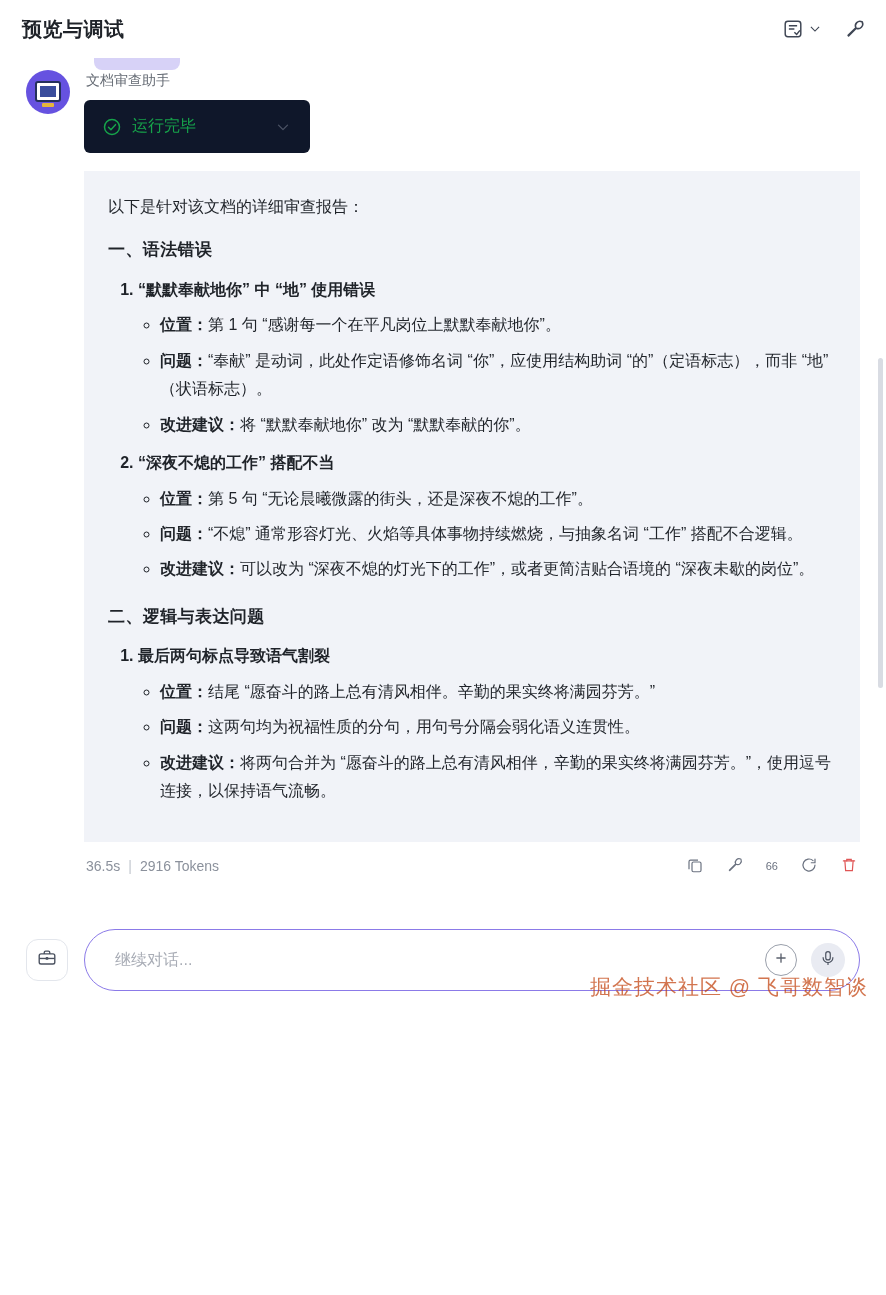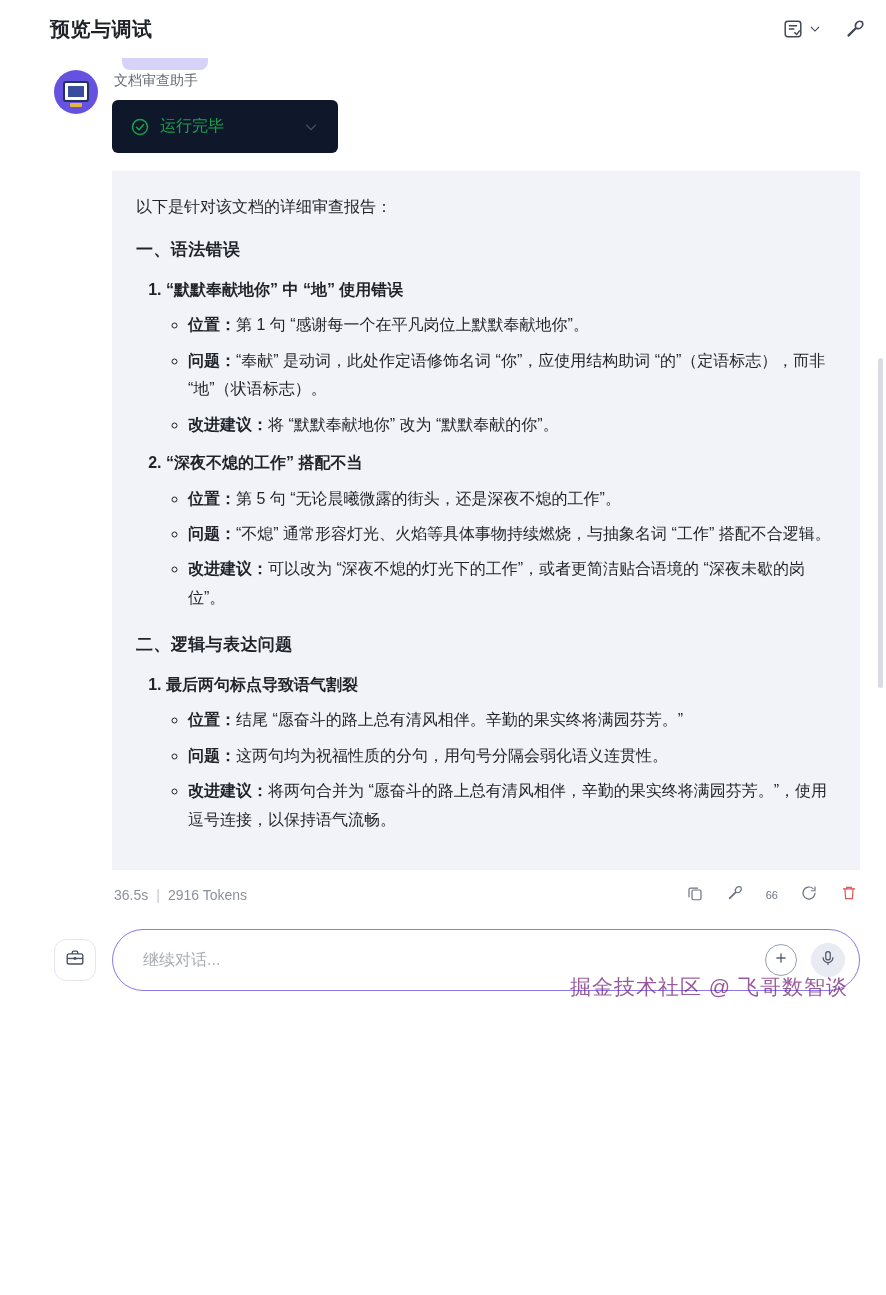--- a/index.html
+++ b/index.html
@@ -10,21 +10,20 @@
     font-family: "Liberation Sans", "DejaVu Sans", sans-serif;
     color: #1f2329;
     overflow: hidden;
   }
   .page {
     position: relative;
     width: 886px; height: 1047px;
     background: #fff;
     display: flex;
     flex-direction: column;
-    padding-left: 28px;
   }
 
   
   .header {
     height: 58px;
     flex: 0 0 58px;
     display: flex;
     align-items: center;
     padding: 0 20px 0 22px;
     background: #fff;
@@ -258,24 +257,24 @@
     height: 56px;
     display: flex;
     align-items: center;
     justify-content: center;
     color: #9aa0ab;
     font-size: 14px;
     position: relative;
   }
   .watermark {
     position: absolute;
-    right: 38px;
+    right: 18px;
     bottom: 46px;
     font-size: 21px;
-    color: #701a75;
+    color: #c2410c;
     opacity: .72;
     letter-spacing: 1px;
     white-space: nowrap;
     font-weight: 500;
   }
   .scrollbar {
     position: absolute;
     right: 3px;
     top: 300px;
     width: 5px;

